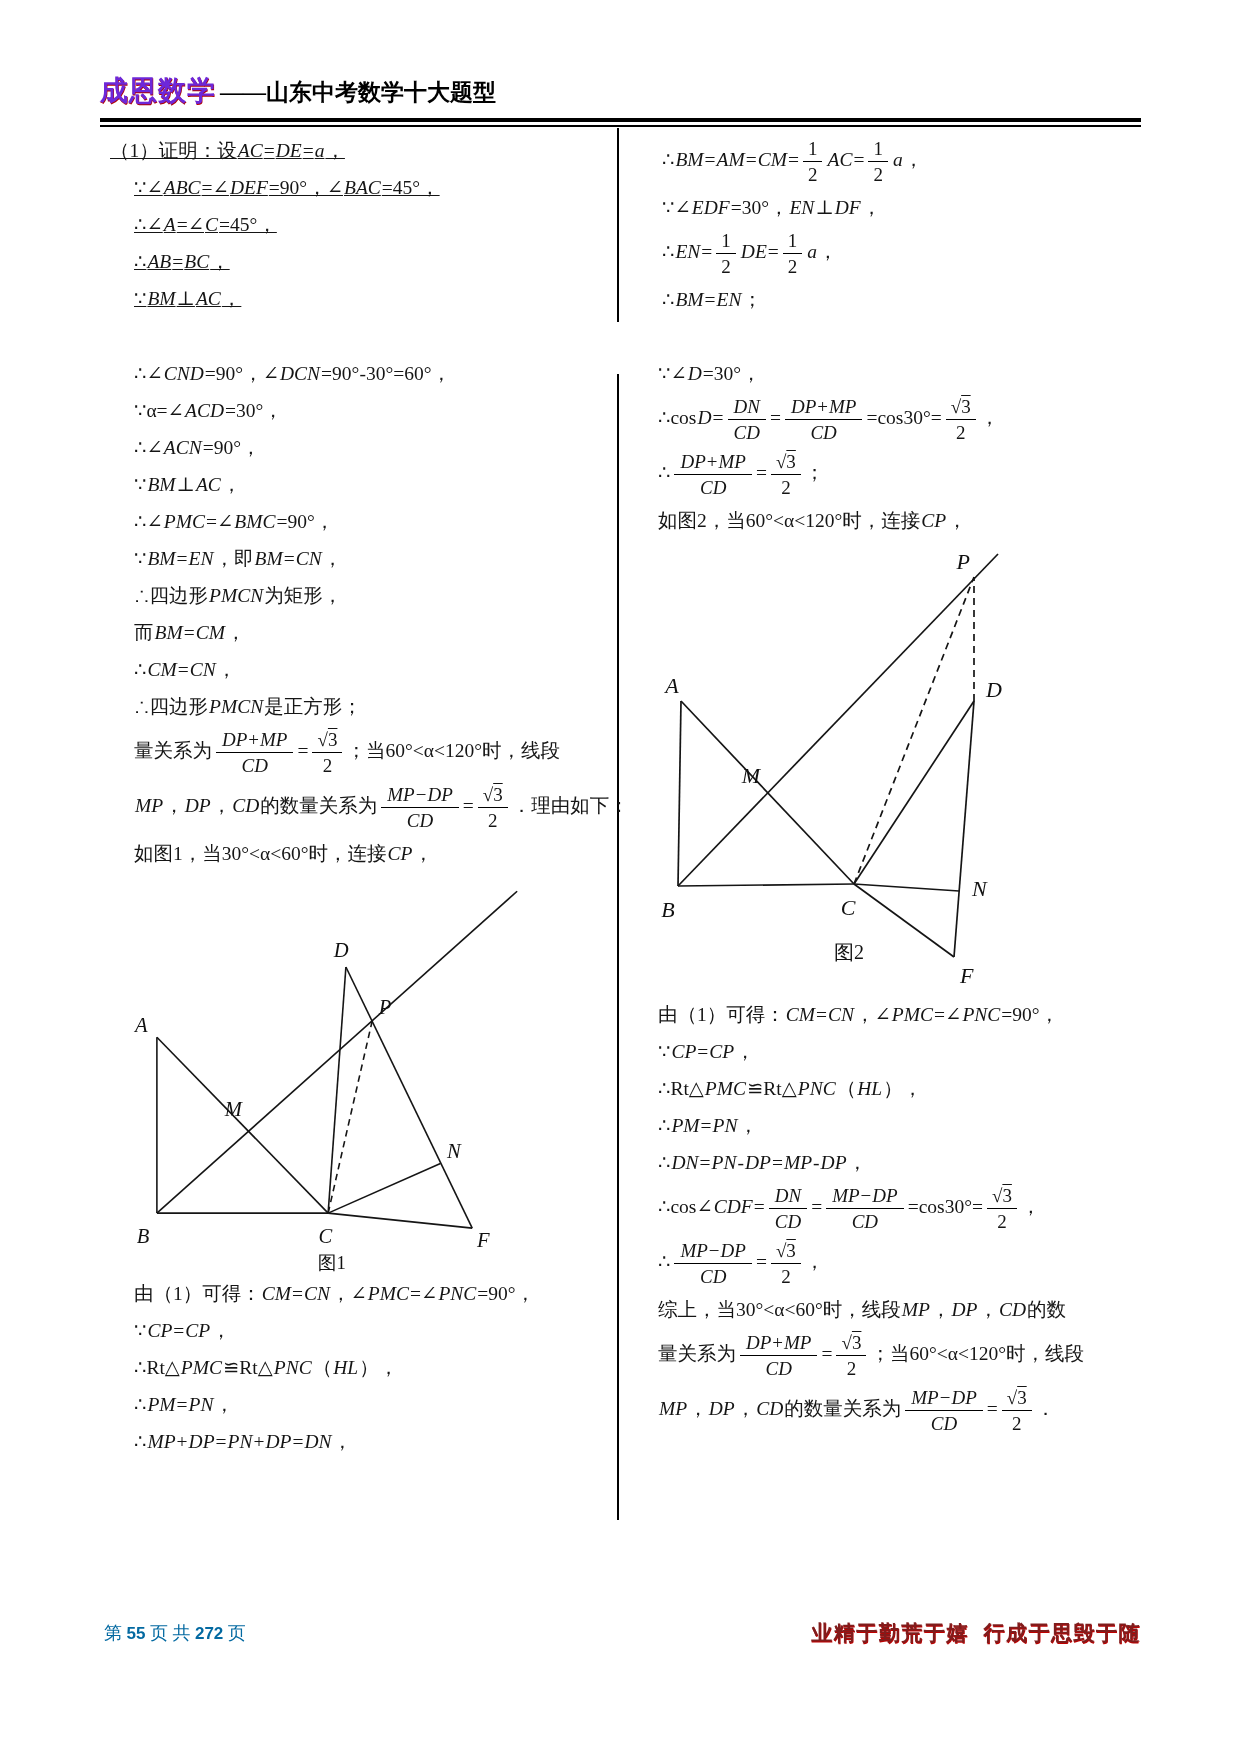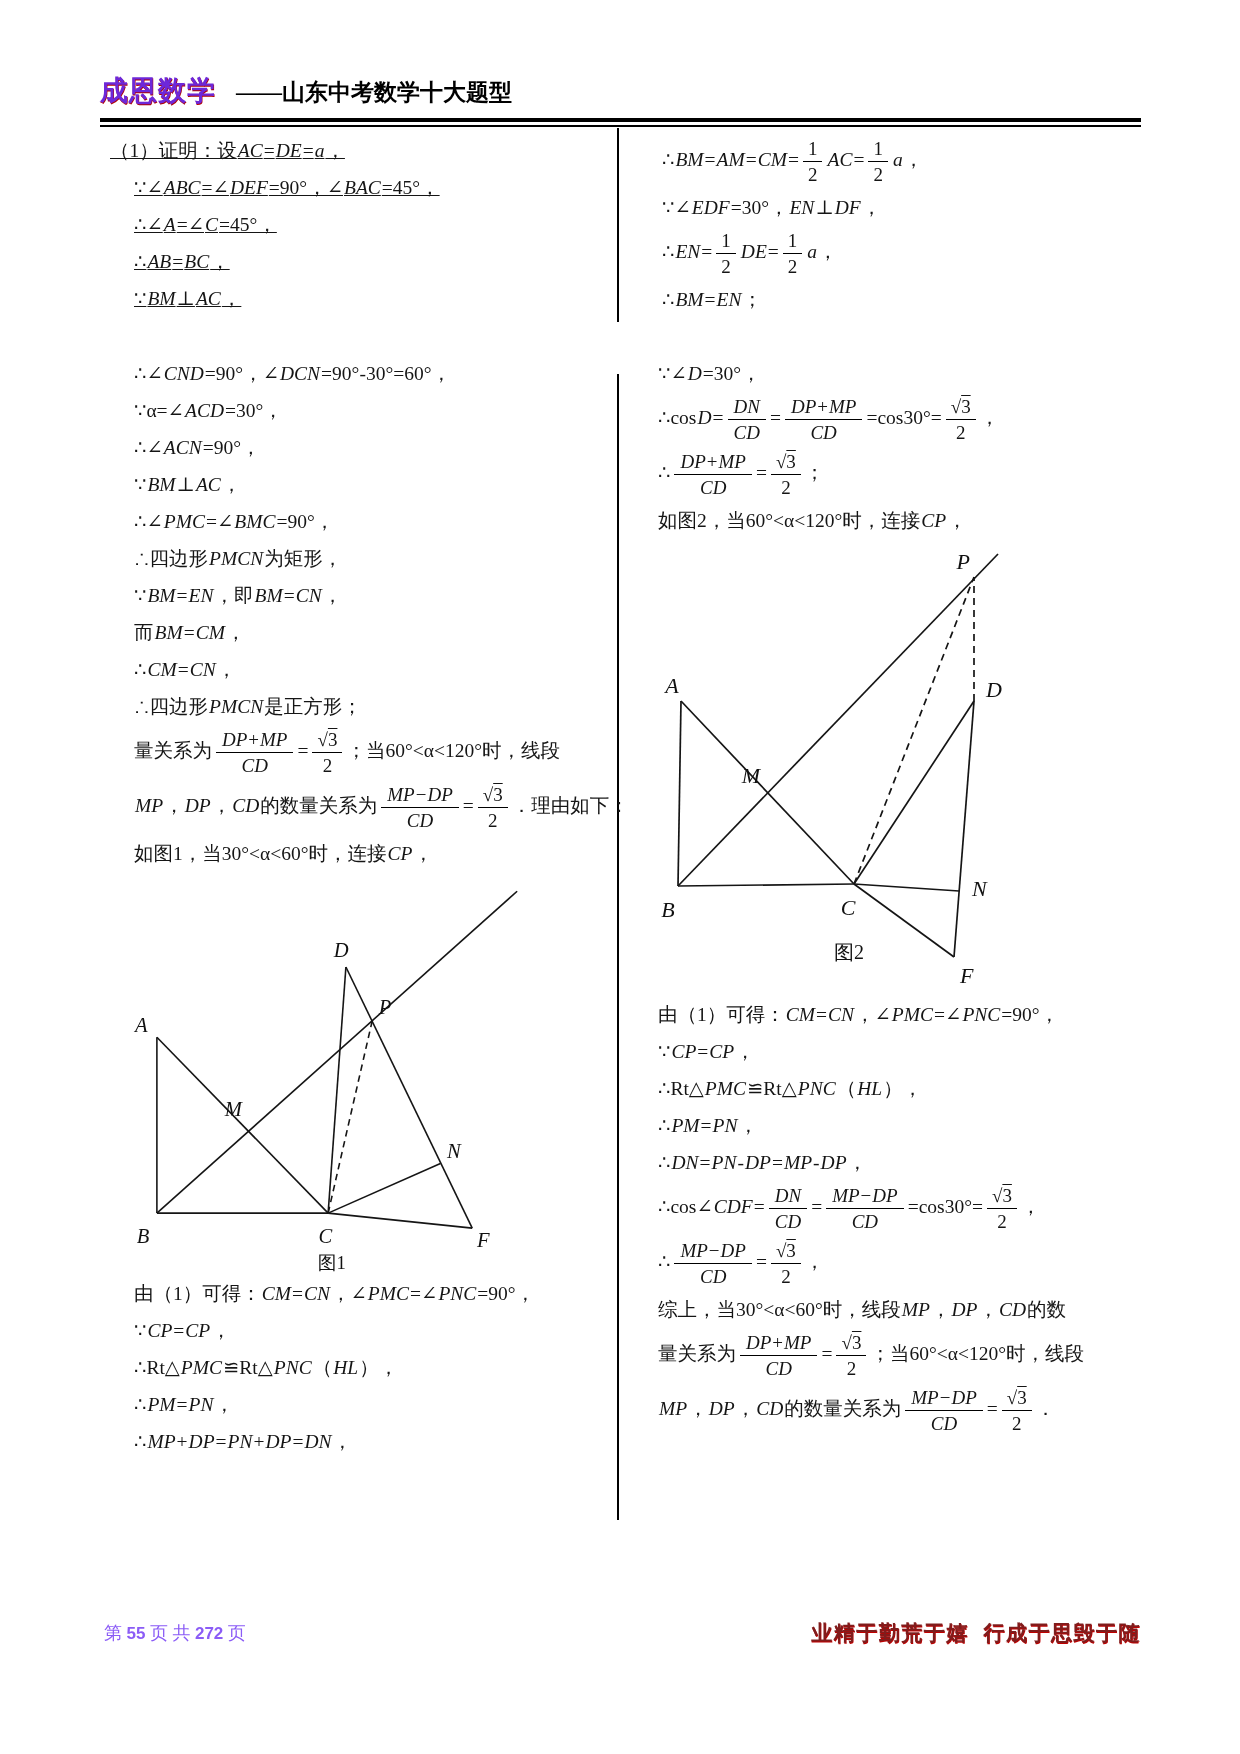--- a/index.html
+++ b/index.html
@@ -2,21 +2,21 @@
 <html><head>
 <meta charset="utf-8">
 <style>
   html,body{margin:0;padding:0;background:#ffffff;}
   body{font-family:"Liberation Serif","DejaVu Serif",serif;color:#151515;}
   .page{position:relative;width:1240px;height:1754px;background:#fff;overflow:hidden;}
 
   
   .hdr{position:absolute;left:100px;top:72px;display:flex;align-items:baseline;white-space:pre;}
   .brand{font-family:"Liberation Sans","DejaVu Sans",sans-serif;font-weight:bold;font-size:28px;color:#6d28d9;letter-spacing:1px;text-shadow:0.6px 0.6px 0 #b00000;}
-  .hsub{font-weight:bold;font-size:23px;color:#000;margin-left:20px;}
+  .hsub{font-weight:bold;font-size:23px;color:#000;margin-left:4px;}
   .rule1{position:absolute;left:100px;top:118px;width:1041px;height:4px;background:#000;}
   .rule2{position:absolute;left:100px;top:125px;width:1041px;height:2px;background:#000;}
 
   
   .vdiv{position:absolute;left:617px;width:2px;background:#000;}
   .v1{top:128px;height:194px;}
   .v2{top:374px;height:1146px;}
 
   
   .col{position:absolute;font-size:19.5px;}
@@ -35,21 +35,21 @@
   .sqb{text-decoration:overline;}
 
   
   svg.fig{display:block;}
   .fig1{margin:8px 0 2px -24px;}
   .fig2{margin:10px 0 2px -62px;}
   svg .lbl{font-family:"Liberation Serif","DejaVu Serif",serif;font-style:italic;font-size:22px;fill:#111;}
   svg .cap{font-family:"Liberation Serif","DejaVu Serif",serif;font-style:normal;font-size:20px;fill:#111;}
 
   
-  .footl{position:absolute;left:104px;top:1621px;font-size:18px;white-space:pre;color:#8b5cf6;}
+  .footl{position:absolute;left:104px;top:1621px;font-size:18px;white-space:pre;color:#0369a1;}
   .footl b{font-family:"Liberation Sans","DejaVu Sans",sans-serif;font-size:17px;}
   .slogan{position:absolute;right:99px;top:1619px;font-size:21px;font-weight:bold;color:#7f1d1d;font-family:"Liberation Sans","DejaVu Sans",sans-serif;letter-spacing:1.5px;white-space:pre;text-shadow:0.5px 0.5px 0 #c00000;}
 </style>
 </head>
 <body>
 
 <div class="page">
 
   <div class="hdr">
     <span class="brand">成恩数学</span><span class="hsub">——山东中考数学十大题型</span>
@@ -86,22 +86,22 @@
       <div class="pline">∴<i>BM</i>=<i>EN</i>；</div>
     </div>
 
   <div class="col c2l">
     <div>
         <div class="pline">∴∠<i>CND</i>=90°，∠<i>DCN</i>=90°-30°=60°，</div>
         <div class="pline">∵α=∠<i>ACD</i>=30°，</div>
         <div class="pline">∴∠<i>ACN</i>=90°，</div>
         <div class="pline">∵<i>BM</i>⊥<i>AC</i>，</div>
         <div class="pline">∴∠<i>PMC</i>=∠<i>BMC</i>=90°，</div>
+        <div class="pline">∵<i>BM</i>=<i>EN</i>，即<i>BM</i>=<i>CN</i>，</div>
         <div class="pline">∴四边形<i>PMCN</i>为矩形，</div>
-        <div class="pline">∵<i>BM</i>=<i>EN</i>，即<i>BM</i>=<i>CN</i>，</div>
         <div class="pline">而<i>BM</i>=<i>CM</i>，</div>
         <div class="pline">∴<i>CM</i>=<i>CN</i>，</div>
         <div class="pline">∴四边形<i>PMCN</i>是正方形；</div>
         <div class="pline">量关系为<span class="frac">
             <span class="num"><i>DP</i>+<i>MP</i></span>
             <span class="den"><i>CD</i></span>
           </span>=<span class="frac">
             <span class="num"><span class="sq">√<span class="sqb">3</span></span></span>
             <span class="den">2</span>
           </span>；当60°&lt;α&lt;120°时，线段</div>

